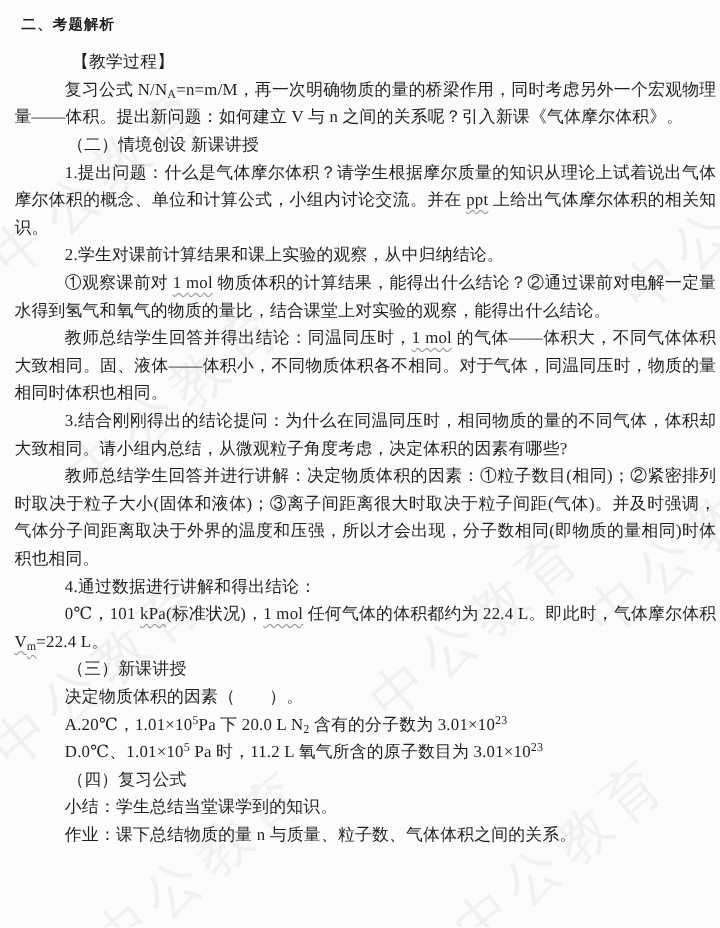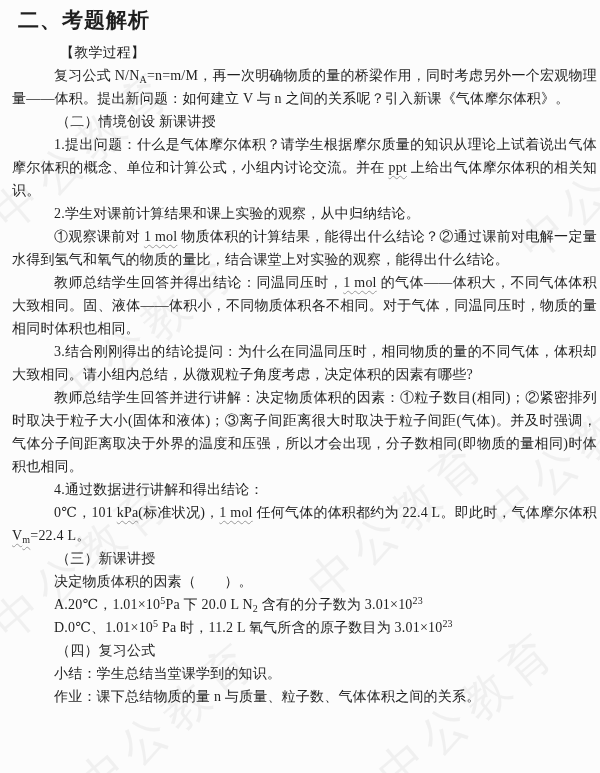--- a/index.html
+++ b/index.html
@@ -39,21 +39,21 @@
     padding: 0 3px 0 12px;
     font-size: 14px;
     line-height: 23px;
     text-align: justify;
     letter-spacing: 0.2px;
   }
 
   .title {
     font-family: "DejaVu Sans", "Liberation Sans", sans-serif;
     font-weight: 700;
-    font-size: 21px;
+    font-size: 12px;
     line-height: 22px;
     padding: 9px 0 10px 18px;
     text-align: left;
     text-indent: 0;
     letter-spacing: 1px;
   }
 
   .h-bracket { text-indent: 48px; }
   .h-sec    { text-indent: 44px; }
   .body     { text-indent: 42px; }

